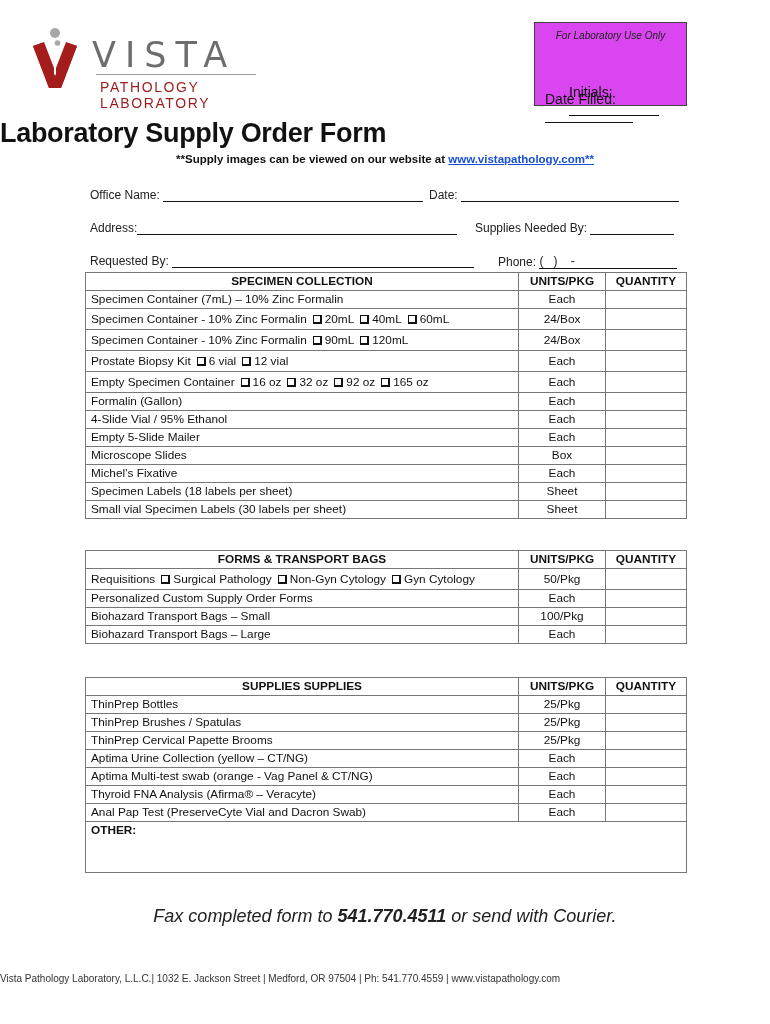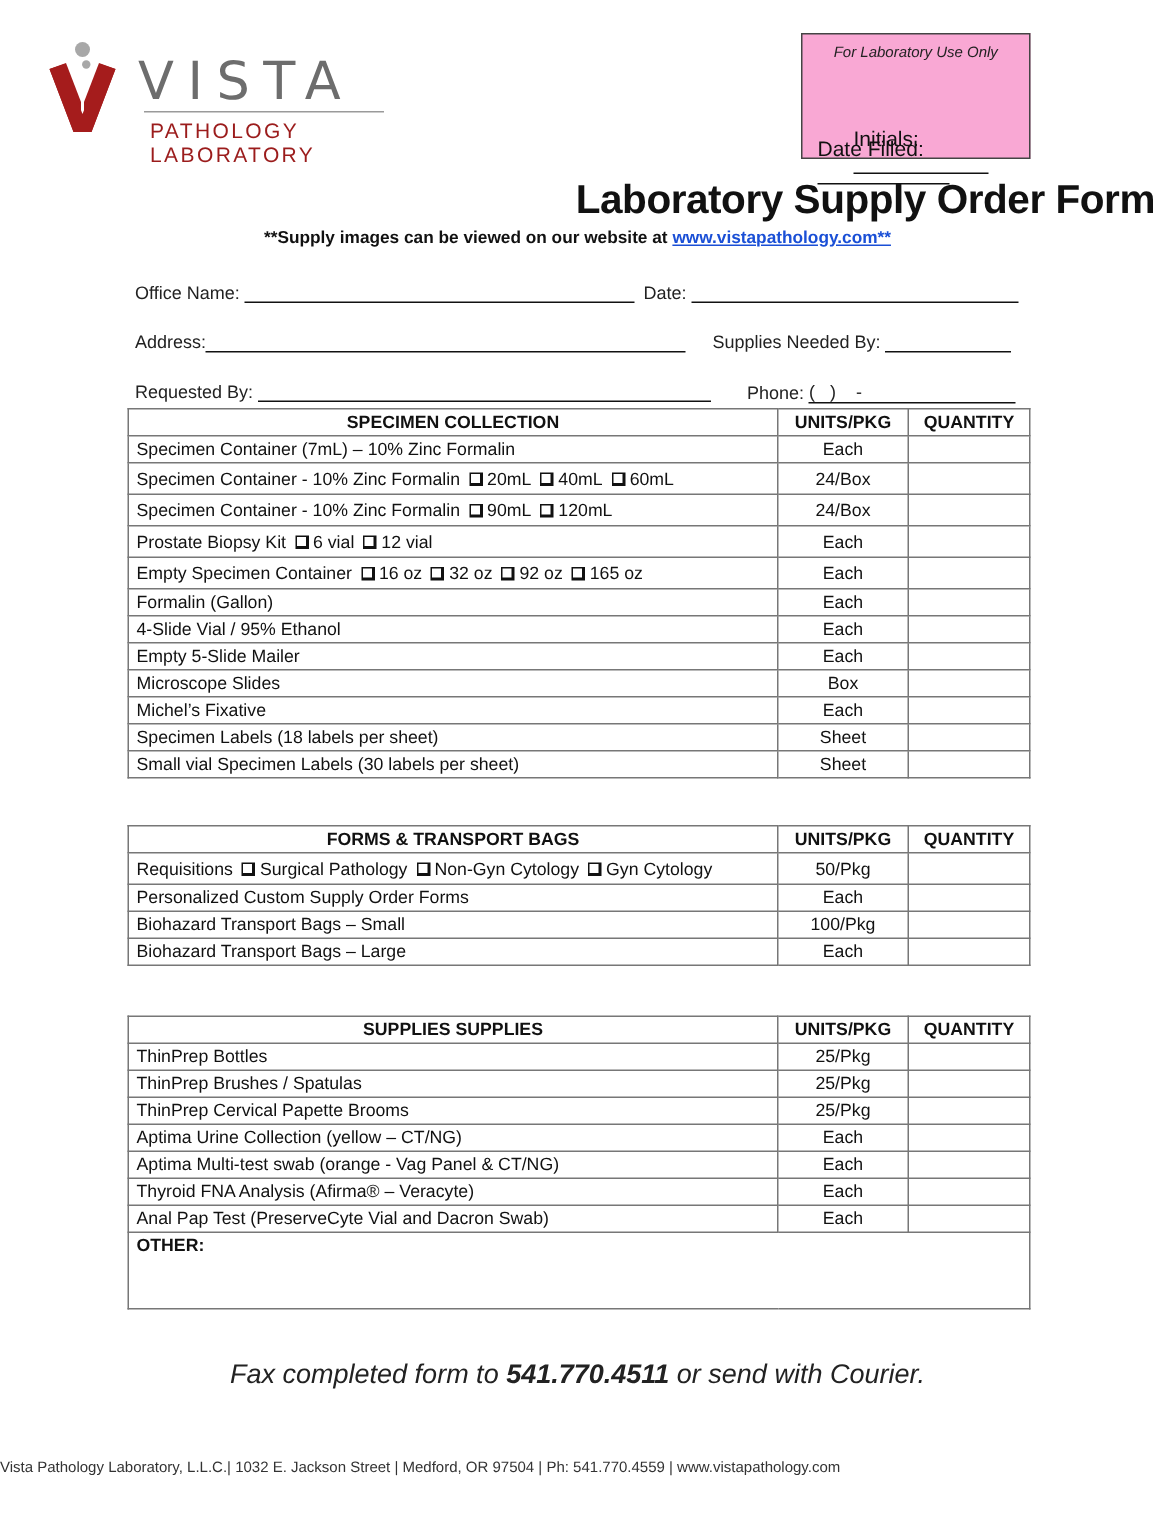--- a/index.html
+++ b/index.html
@@ -6,27 +6,27 @@
   body { width: 770px; height: 1024px; position: relative; overflow: hidden;
          font-family: "Liberation Sans", sans-serif; color: #111; }
   .logo { position: absolute; left: 30px; top: 26px; width: 210px; height: 68px; }
   .logo-v { position: absolute; left: 0; top: 0; }
   .logo-word { position: absolute; left: 62px; top: 10px; font-size: 35px; letter-spacing: 9px;
                color: #6d6d6d; font-family: "DejaVu Sans", sans-serif; font-weight: normal; line-height: 38px; }
   .logo-rule { position: absolute; left: 66px; top: 48px; width: 160px; height: 1px; background: #9a9a9a; }
   .logo-sub { position: absolute; left: 70px; top: 53px; font-size: 14px; letter-spacing: 1.6px; color: #9b1c1c; }
 
   .labbox { position: absolute; left: 534px; top: 22px; width: 151px; height: 82px;
-            border: 1px solid #444; background: #f9a8d4; font-size: 14px; }
+            border: 1px solid #444; background: #d946ef; font-size: 14px; }
   .labbox .t { text-align: center; font-style: italic; font-size: 10px; margin-top: 7px; color: #222; }
   .labbox .r1 { position: absolute; left: 10px; top: 36px; margin-top: 32px; }
   .labbox .r2 { position: absolute; left: 34px; top: 61px; }
   .uline { display: inline-block; border-bottom: 1px solid #111; vertical-align: bottom; }
 
-  .title { position: absolute; left: 0; width: 770px; top: 118px; text-align: right;
+  .title { position: absolute; left: 0; width: 770px; top: 118px; text-align: left;
            font-size: 27px; font-weight: bold; letter-spacing: -0.3px; }
   .subtitle { position: absolute; left: 0; width: 770px; top: 153px; text-align: center;
               font-size: 11.5px; font-weight: bold; }
   .subtitle a { color: #1a4fd6; text-decoration: underline; }
 
   .field { position: absolute; font-size: 12px; color: #222; white-space: nowrap; }
 
   table.sec { position: absolute; left: 85px; border-collapse: collapse; font-size: 11.8px; color: #111; }
   table.sec td, table.sec th { border: 1px solid #777; padding: 0 5px; height: 17px; line-height: 17px; }
   table.sec th { font-weight: bold; font-size: 11.8px; text-align: center; }

